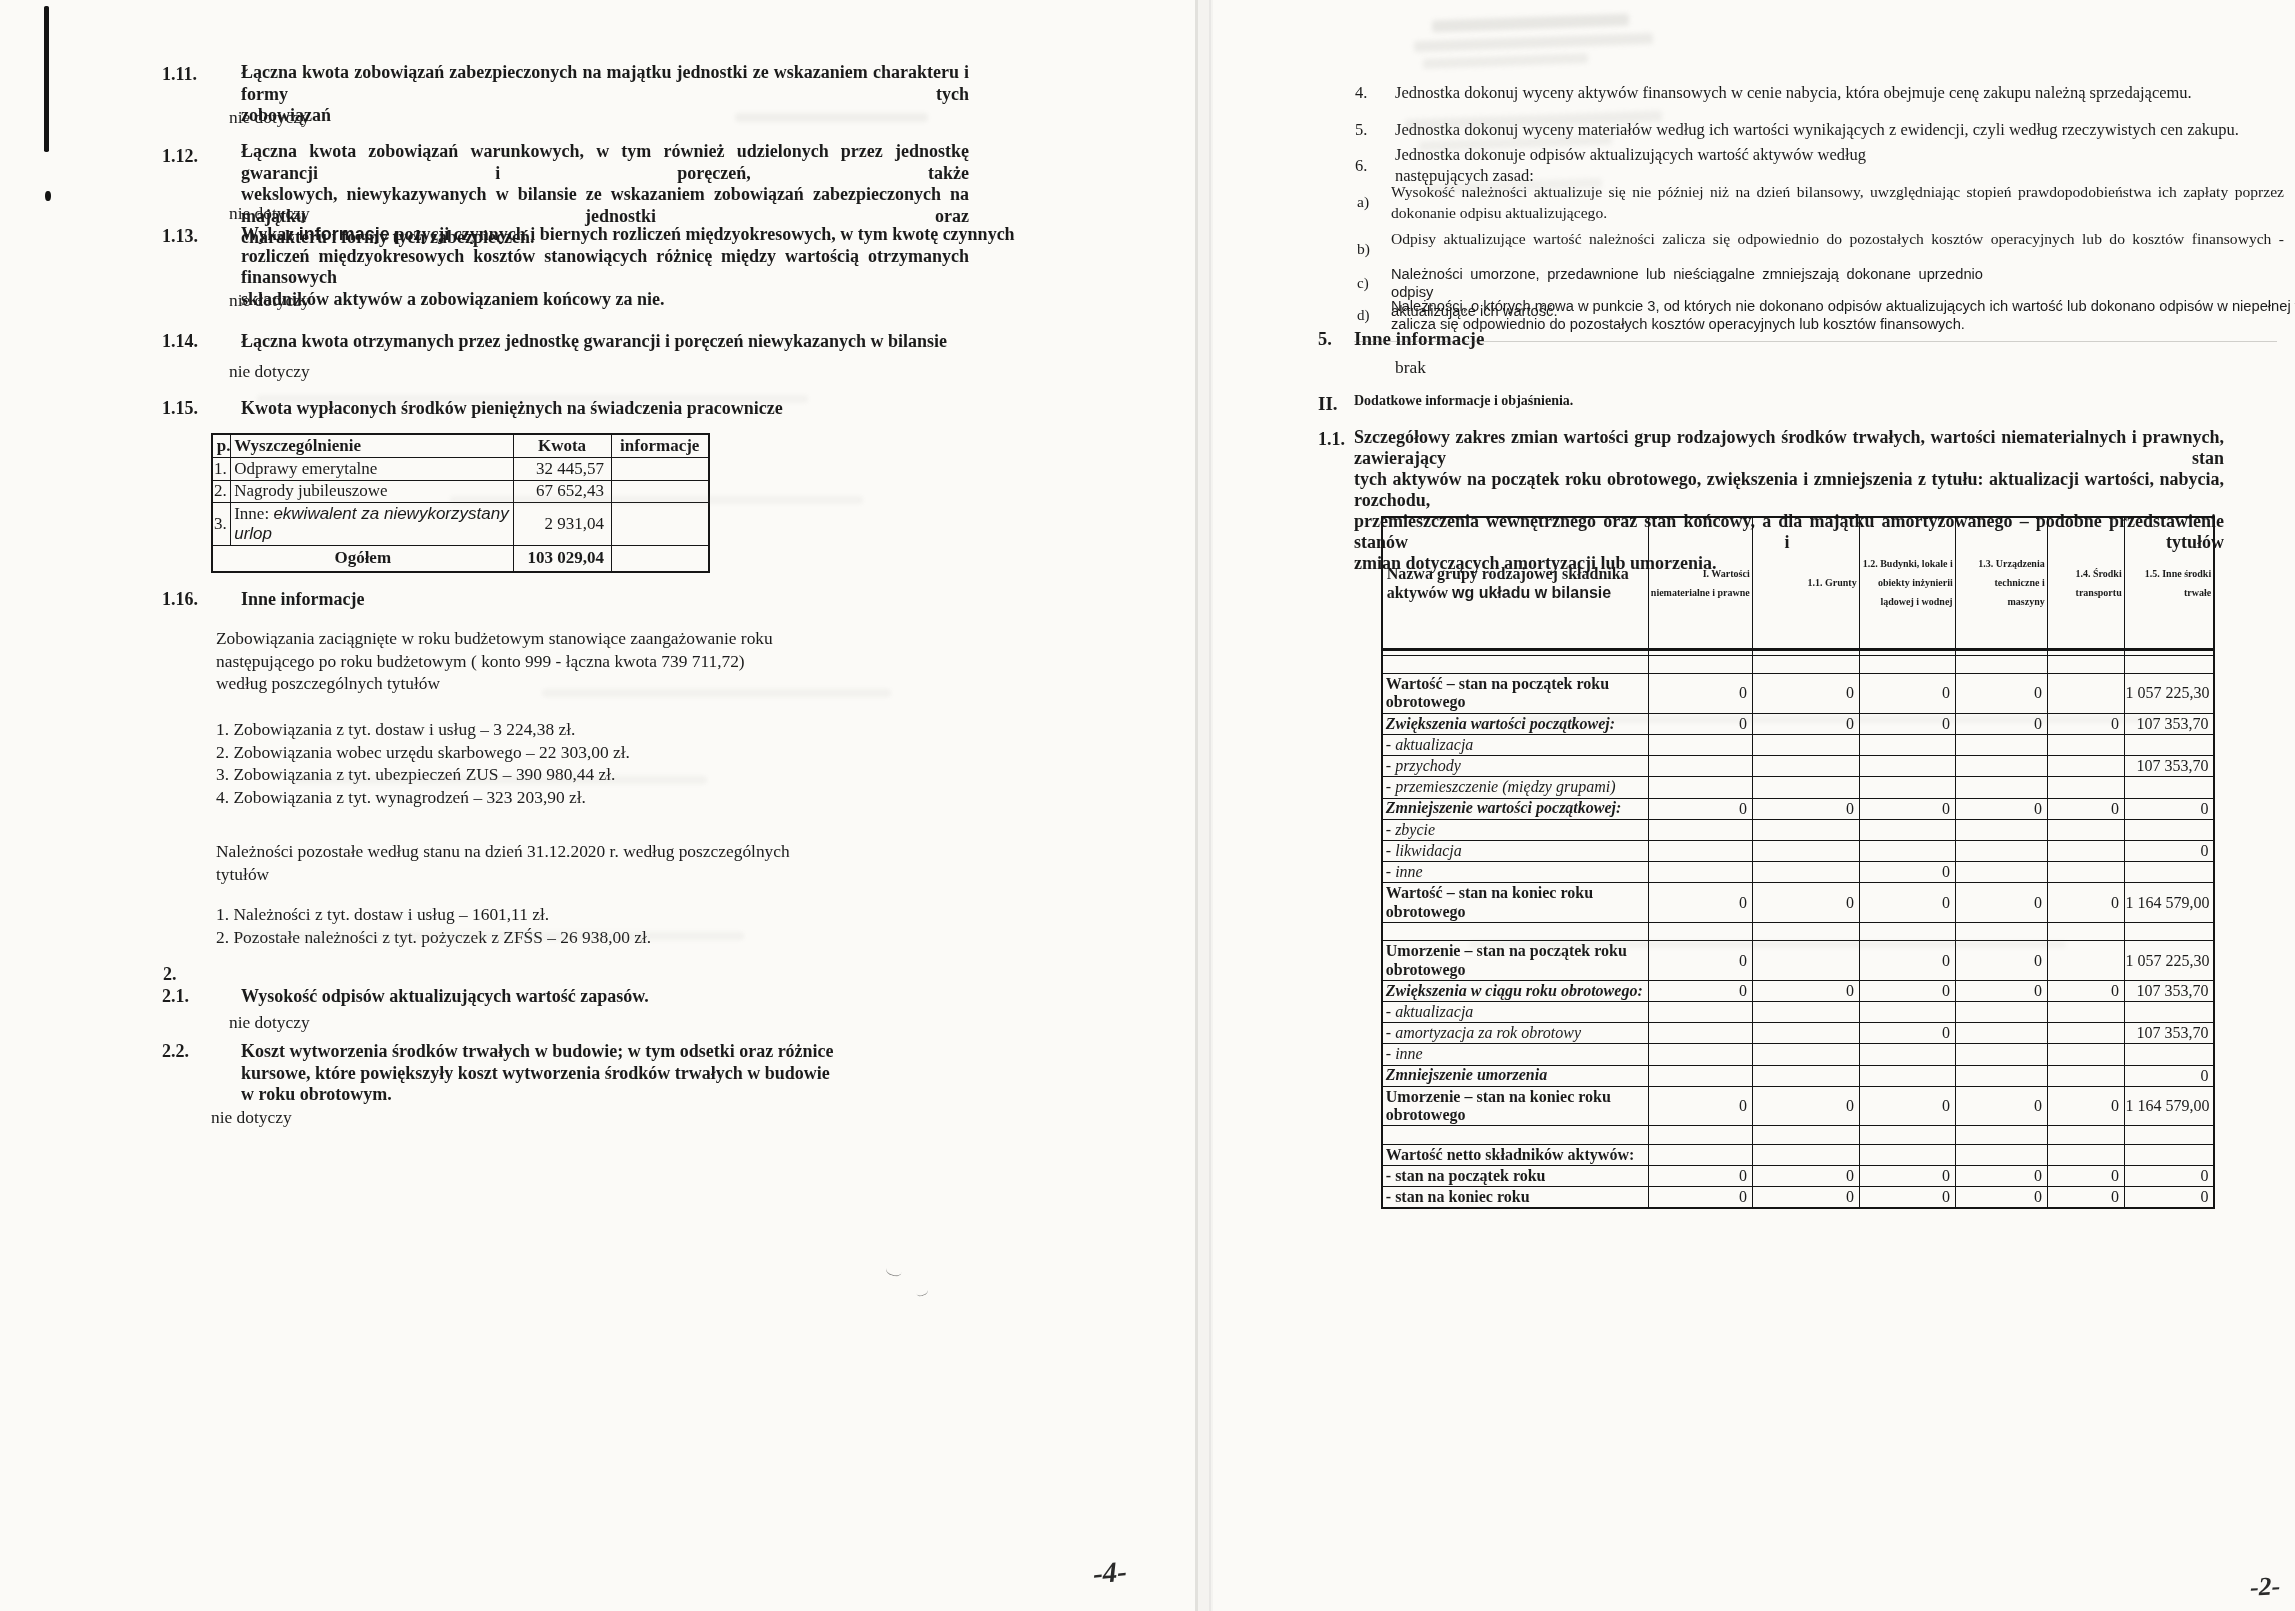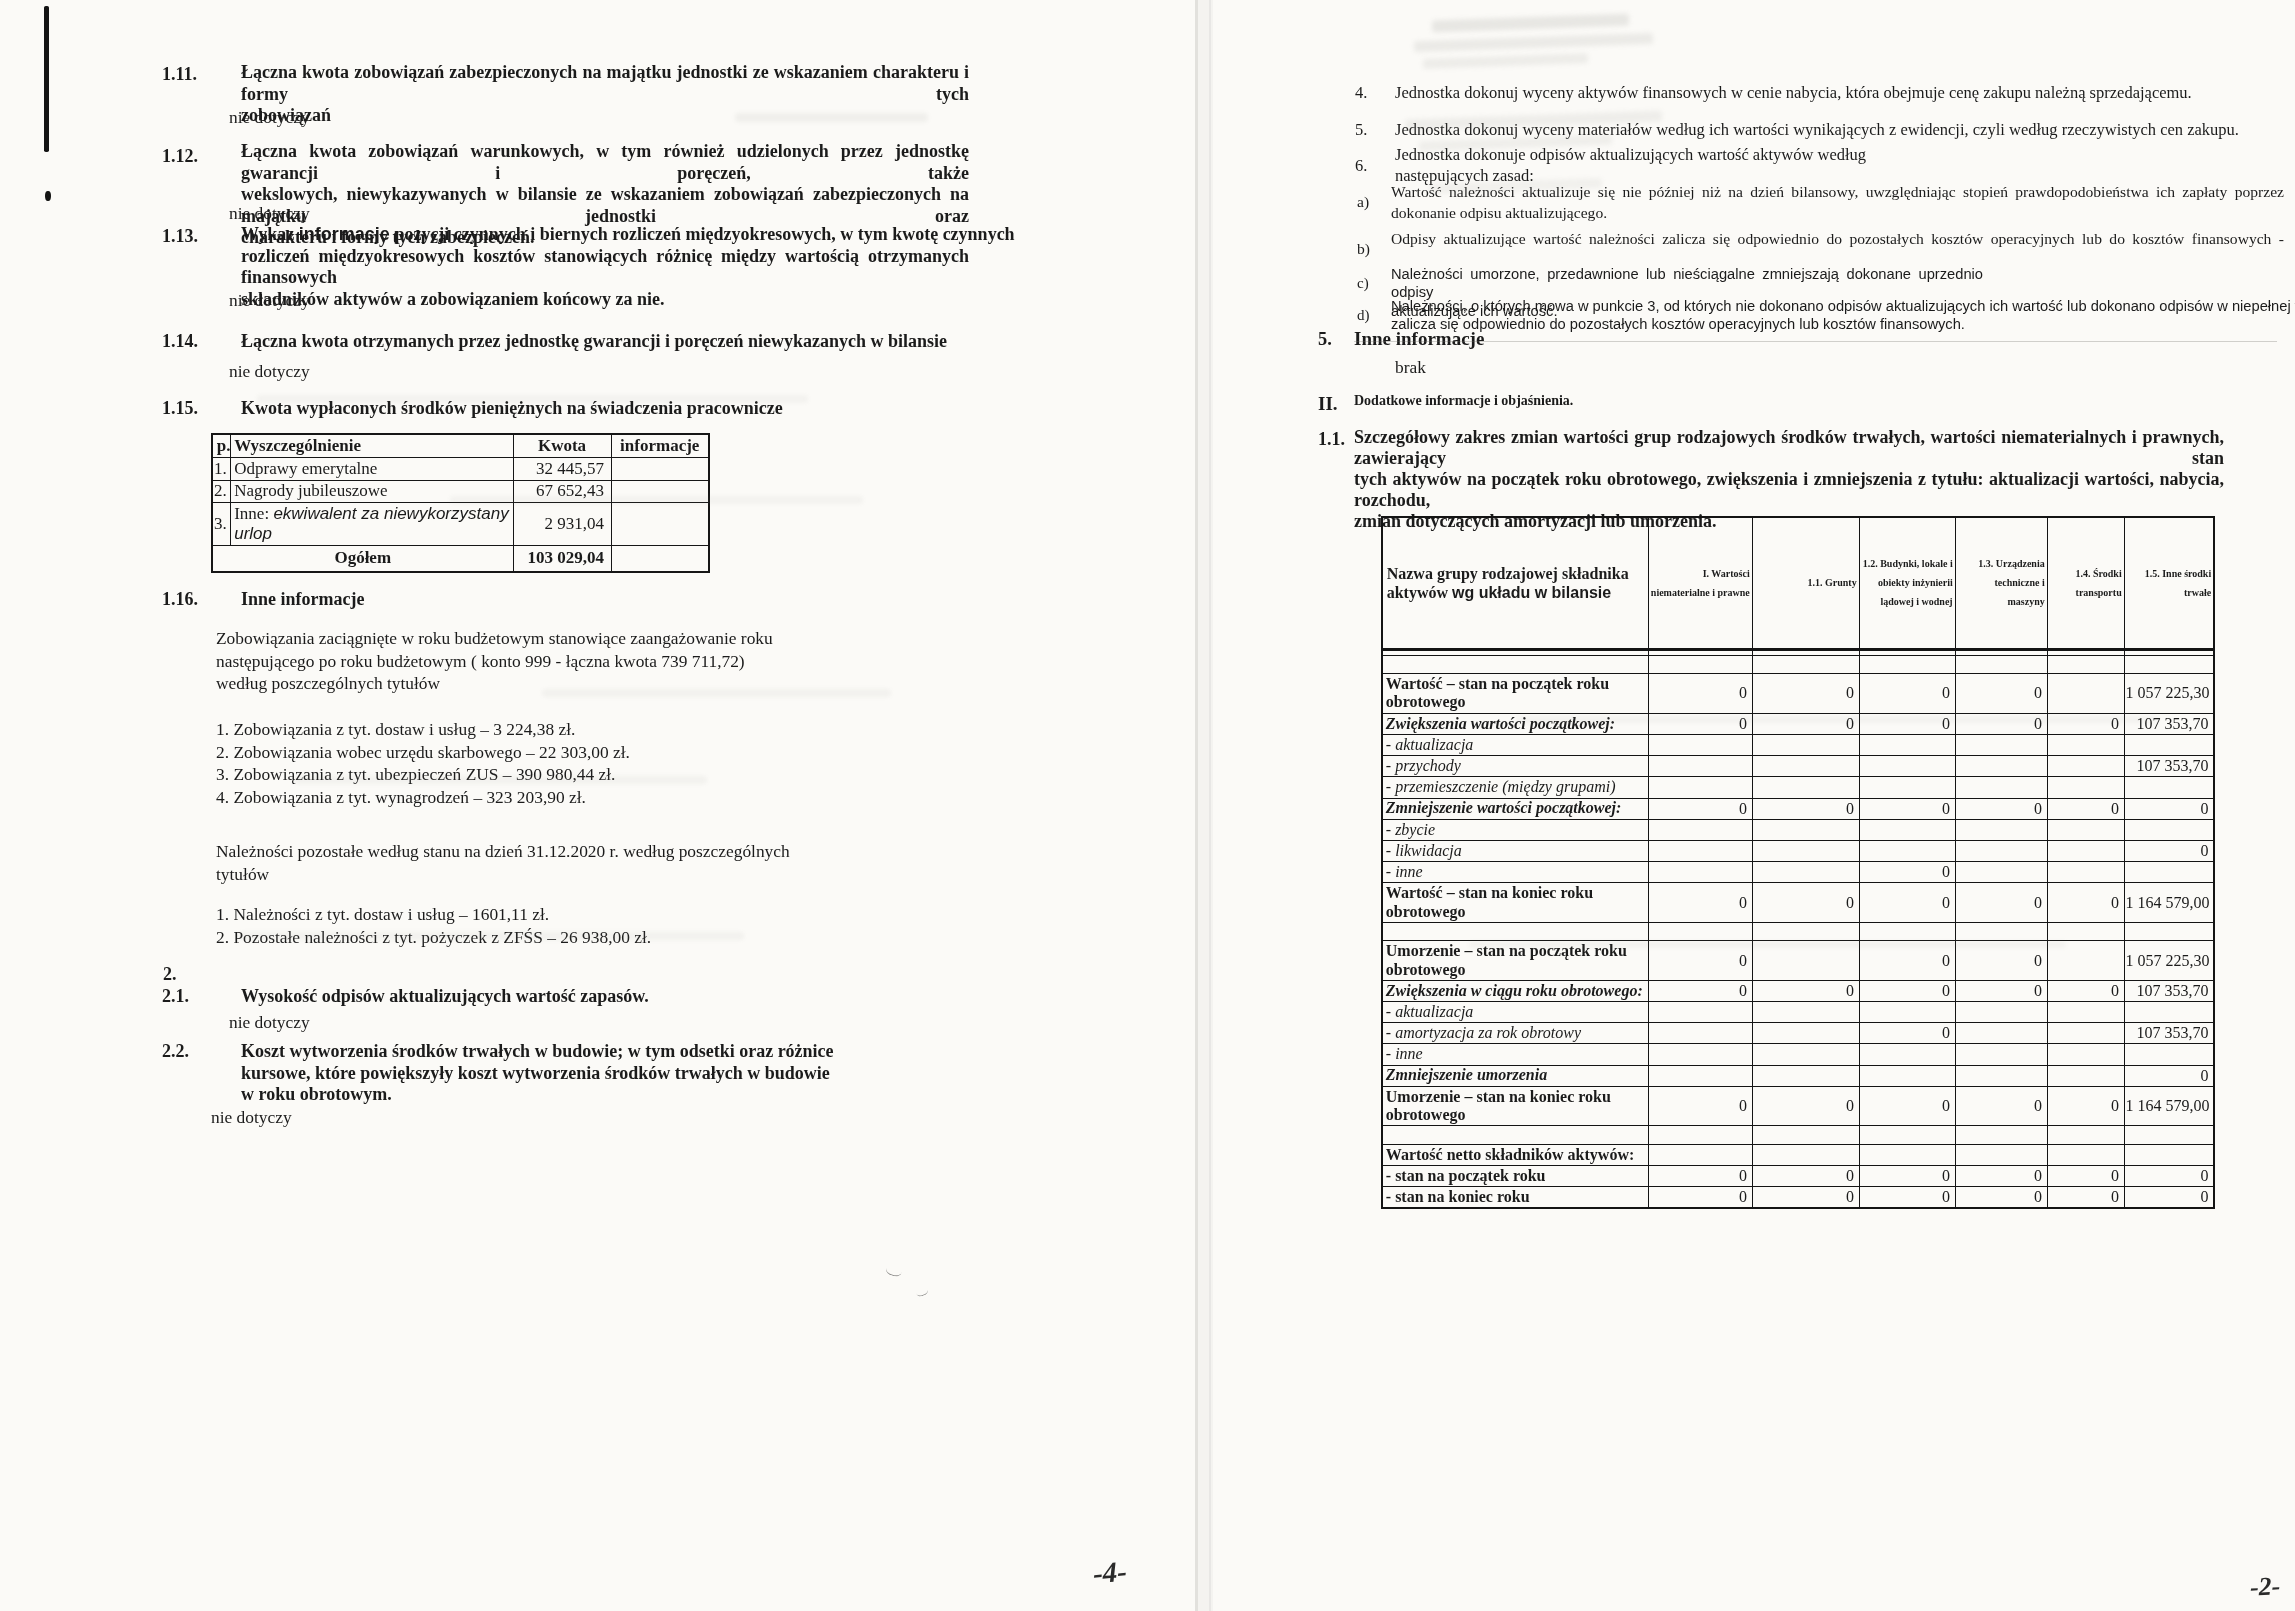--- a/index.html
+++ b/index.html
@@ -203,21 +203,21 @@
 </div>
 
 <div class="rnum" style="left:1355px;top:156px;">6.</div>
 <div class="rtext" style="left:1395px;top:145px;width:895px;">
   <div class="ln">Jednostka dokonuje odpisów aktualizujących wartość aktywów według</div>
   <div class="ln">następujących zasad:</div>
 </div>
 
 <div class="rnum" style="left:1357px;top:193px;font-size:15.6px;">a)</div>
 <div class="rtext" style="left:1391px;top:182px;width:893px;font-size:15.6px;line-height:20.7px;">
-  <div class="ln j">Wartość należności aktualizuje się nie później niż na dzień bilansowy, uwzględniając stopień prawdopodobieństwa ich zapłaty poprzez</div>
+  <div class="ln j">Wysokość należności aktualizuje się nie później niż na dzień bilansowy, uwzględniając stopień prawdopodobieństwa ich zapłaty poprzez</div>
   <div class="ln">dokonanie odpisu aktualizującego.</div>
 </div>
 
 <div class="rnum" style="left:1357px;top:240px;font-size:15.6px;">b)</div>
 <div class="rtext" style="left:1391px;top:229px;width:893px;font-size:15.6px;line-height:20.7px;">
   <div class="ln j">Odpisy aktualizujące wartość należności zalicza się odpowiednio do pozostałych kosztów operacyjnych lub do kosztów finansowych -</div>
 </div>
 
 <div class="rnum" style="left:1357px;top:275px;font-size:15px;">c)</div>
 <div class="rtext sansblock" style="left:1391px;top:265px;width:592px;">
@@ -236,20 +236,21 @@
 <div class="note" style="left:1395px;top:357px;">brak</div>
 <div class="scratch" style="left:1354px;top:341px;width:923px;height:1.4px;"></div>
 
 <div class="num" style="left:1318px;top:393px;font-size:19px;">II.</div>
 <div class="headb" style="left:1354px;top:393px;font-size:14px;">Dodatkowe informacje i objaśnienia.</div>
 
 <div class="num" style="left:1318px;top:429px;">1.1.</div>
 <div class="parab" style="left:1354px;top:427px;width:870px;">
   <div class="ln j">Szczegółowy zakres zmian wartości grup rodzajowych środków trwałych, wartości niematerialnych i prawnych, zawierający stan</div>
   <div class="ln j">tych aktywów na początek roku obrotowego, zwiększenia i zmniejszenia z tytułu: aktualizacji wartości, nabycia, rozchodu,</div>
+  <div class="ln j">przemieszczenia wewnętrznego oraz stan końcowy, a dla majątku amortyzowanego – podobne przedstawienie stanów i tytułów</div>
   <div class="ln">zmian dotyczących amortyzacji lub umorzenia.</div>
 </div>
 
 <table id="assets">
   <colgroup>
     <col style="width:266px">
       <col style="width:104px">
       <col style="width:107px">
       <col style="width:96px">
       <col style="width:92px">

